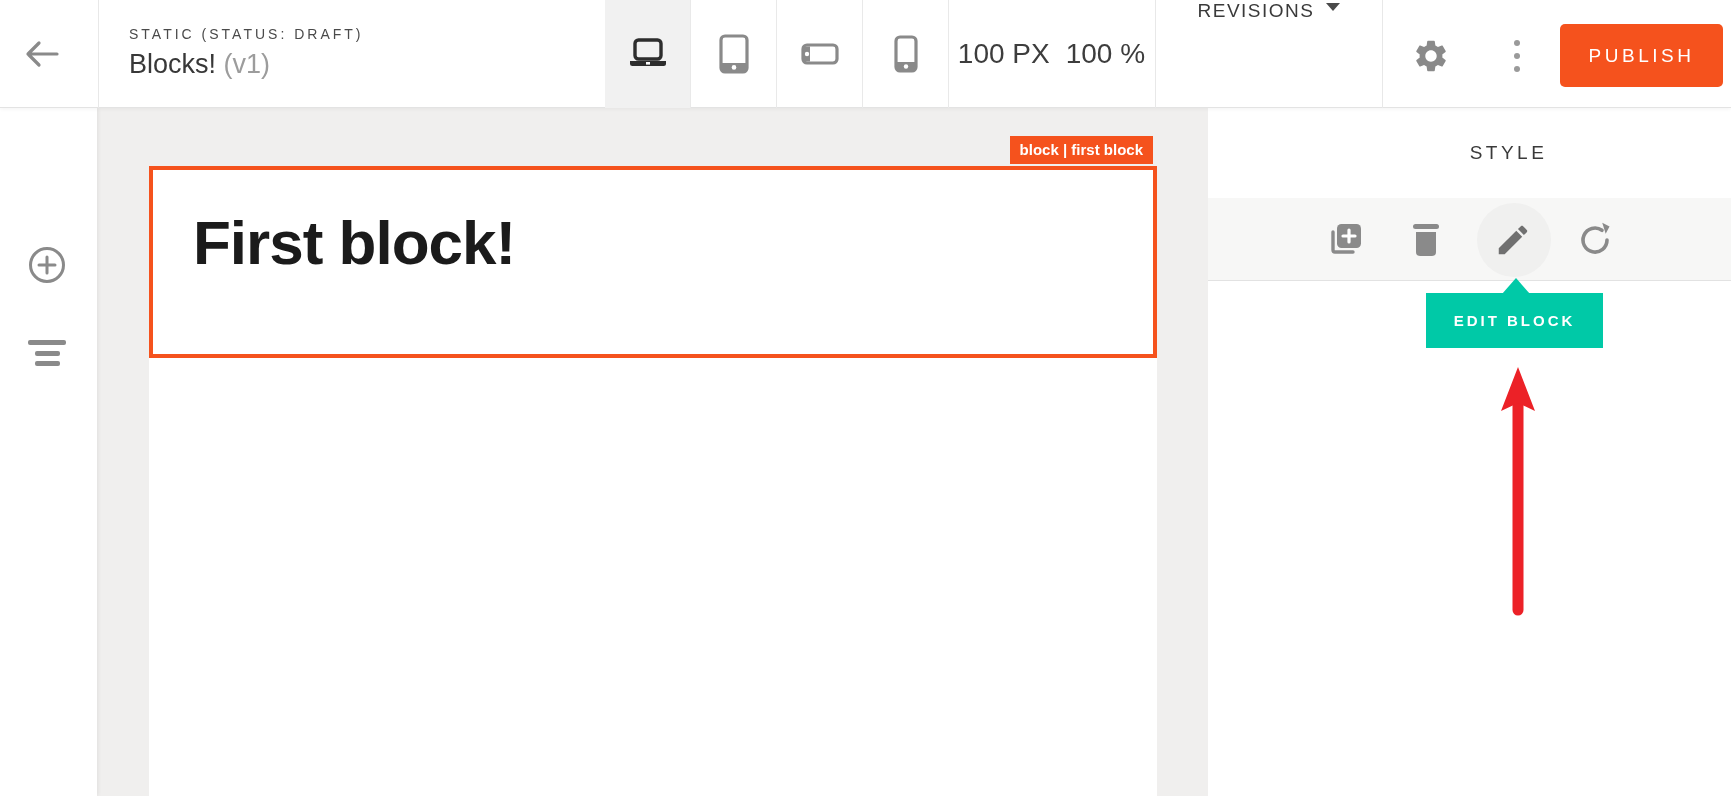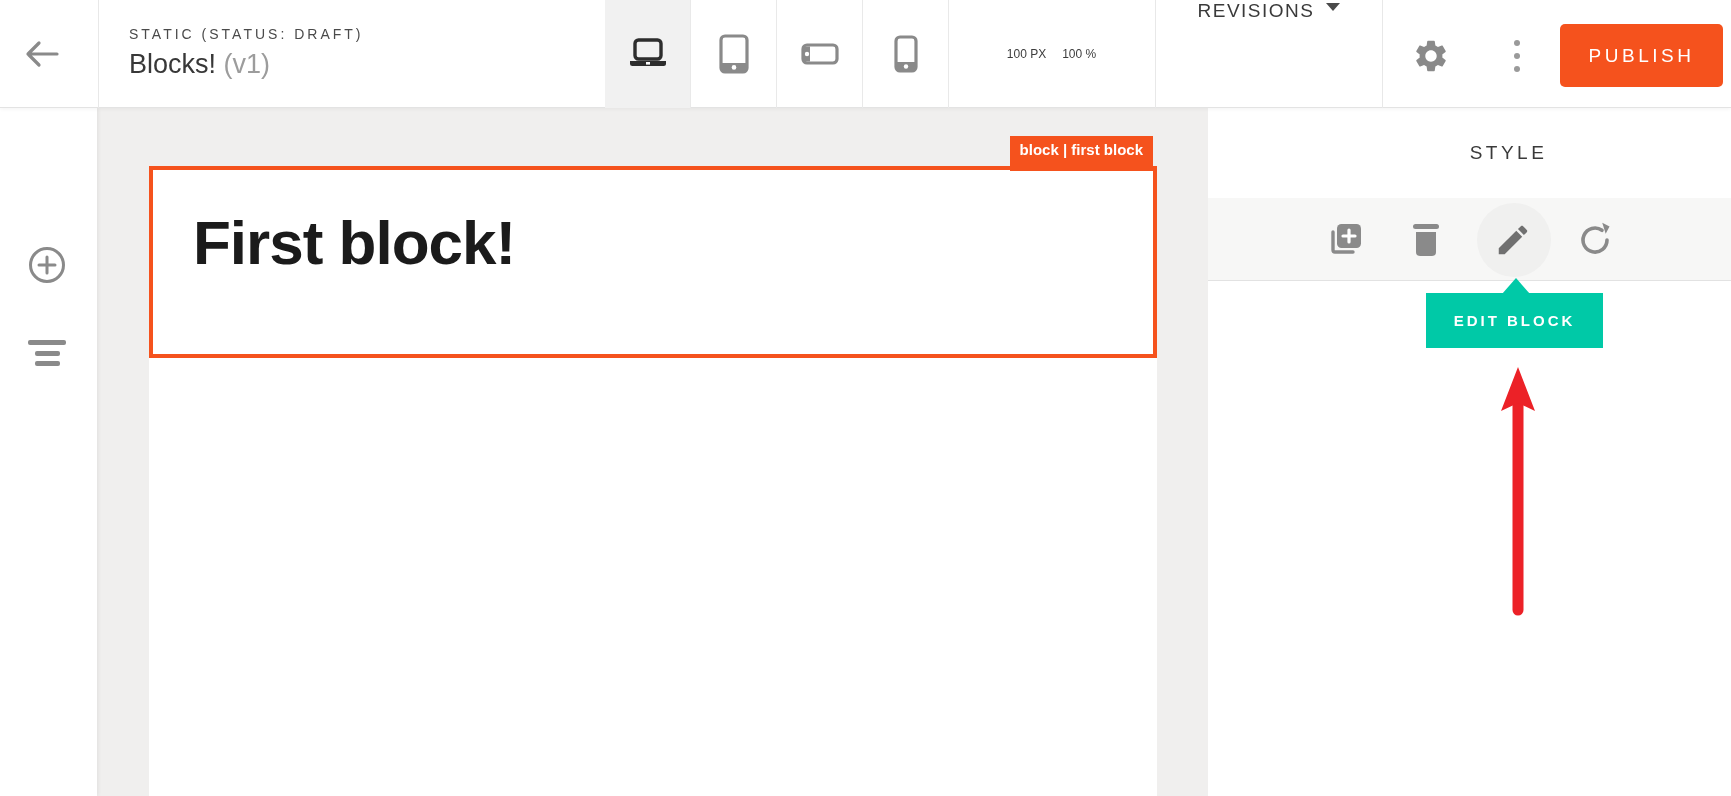--- a/index.html
+++ b/index.html
@@ -21,21 +21,21 @@
   .back-btn{position:absolute;left:24px;top:34px;width:48px;height:40px;border:none;background:none;cursor:pointer;}
   .title-group{position:absolute;left:129px;top:26px;}
   .status-label{font-size:14px;letter-spacing:3px;color:#4a4a4a;}
   .title-line{margin-top:7px;font-size:27px;font-weight:500;color:#383838;}
   .title-ver{color:#9c9c9c;font-weight:400;}
   .devices{position:absolute;left:605px;top:0;height:108px;display:flex;}
   .device-cell{width:86px;height:108px;display:flex;align-items:center;justify-content:center;
     border-right:1px solid #e9e9e9;background:transparent;border-top:none;border-left:none;border-bottom:none;cursor:pointer;}
   .device-cell.active{background:#f1f1f1;}
   .zoom-cell{position:absolute;left:948px;top:0;width:207px;height:108px;display:flex;
-    align-items:center;justify-content:center;gap:16px;font-size:12px;color:#3d3d3d;}
+    align-items:center;justify-content:center;gap:16px;font-size:28px;color:#3d3d3d;}
   .revisions-cell{position:absolute;left:1156px;top:0;width:226px;height:108px;display:flex;
     align-items:flex-start;justify-content:center;gap:12px;background:none;border:none;cursor:pointer;}
   .revisions-label{font-size:19px;letter-spacing:1.5px;color:#3a3a3a;}
   .caret-down{width:0;height:0;border-left:7px solid transparent;border-right:7px solid transparent;
     border-top:8px solid #4a4a4a;margin-top:3px;}
   .gear-btn{position:absolute;left:1412px;top:36px;width:40px;height:40px;border:none;background:none;cursor:pointer;}
   .kebab-btn{position:absolute;left:1502px;top:36px;width:30px;height:40px;border:none;background:none;
     display:flex;flex-direction:column;align-items:center;justify-content:center;gap:7px;cursor:pointer;}
   .kebab-btn i{width:6px;height:6px;border-radius:50%;background:#9a9a9a;}
   .publish-btn{position:absolute;left:1560px;top:24px;width:163px;height:63px;border:none;border-radius:5px;
@@ -48,21 +48,21 @@
   .side-btn{position:absolute;left:27px;width:40px;height:40px;border:none;background:none;cursor:pointer;}
 
   
   .canvas{position:absolute;left:97px;top:108px;width:1111px;height:688px;background:#f0efee;}
   .page{position:absolute;left:52px;top:58px;width:1008px;height:630px;background:#fff;}
   .sel-block{position:absolute;left:0;top:0;width:1008px;height:192px;background:#fff;
     border:4px solid var(--accent-orange);cursor:pointer;}
   .block-heading{margin:40px 0 0 40px;font-size:62px;line-height:1.05;font-weight:700;
     letter-spacing:-1px;color:#1b1b1b;}
   .block-sub{margin:8px 0 0 34px;font-size:26px;color:#262626;}
-  .block-tag{position:absolute;right:55px;top:28px;height:35px;line-height:28px;padding:0 10px;
+  .block-tag{position:absolute;right:55px;top:28px;height:28px;line-height:28px;padding:0 10px;
     background:var(--accent-orange);color:#fff;font-size:15px;font-weight:700;}
 
   
   .panel{position:absolute;left:1208px;top:108px;width:601px;height:688px;background:#fff;}
   .tabs{display:flex;height:90px;}
   .tab{flex:1;display:flex;align-items:center;justify-content:center;position:relative;
     font-size:19px;letter-spacing:3.5px;color:#3a3a3a;background:none;border:none;cursor:pointer;
     font-family:"Liberation Sans",sans-serif;}
   .tab.active::after{content:"";position:absolute;left:0;right:0;bottom:0;height:5px;
     background:var(--accent-orange);}

